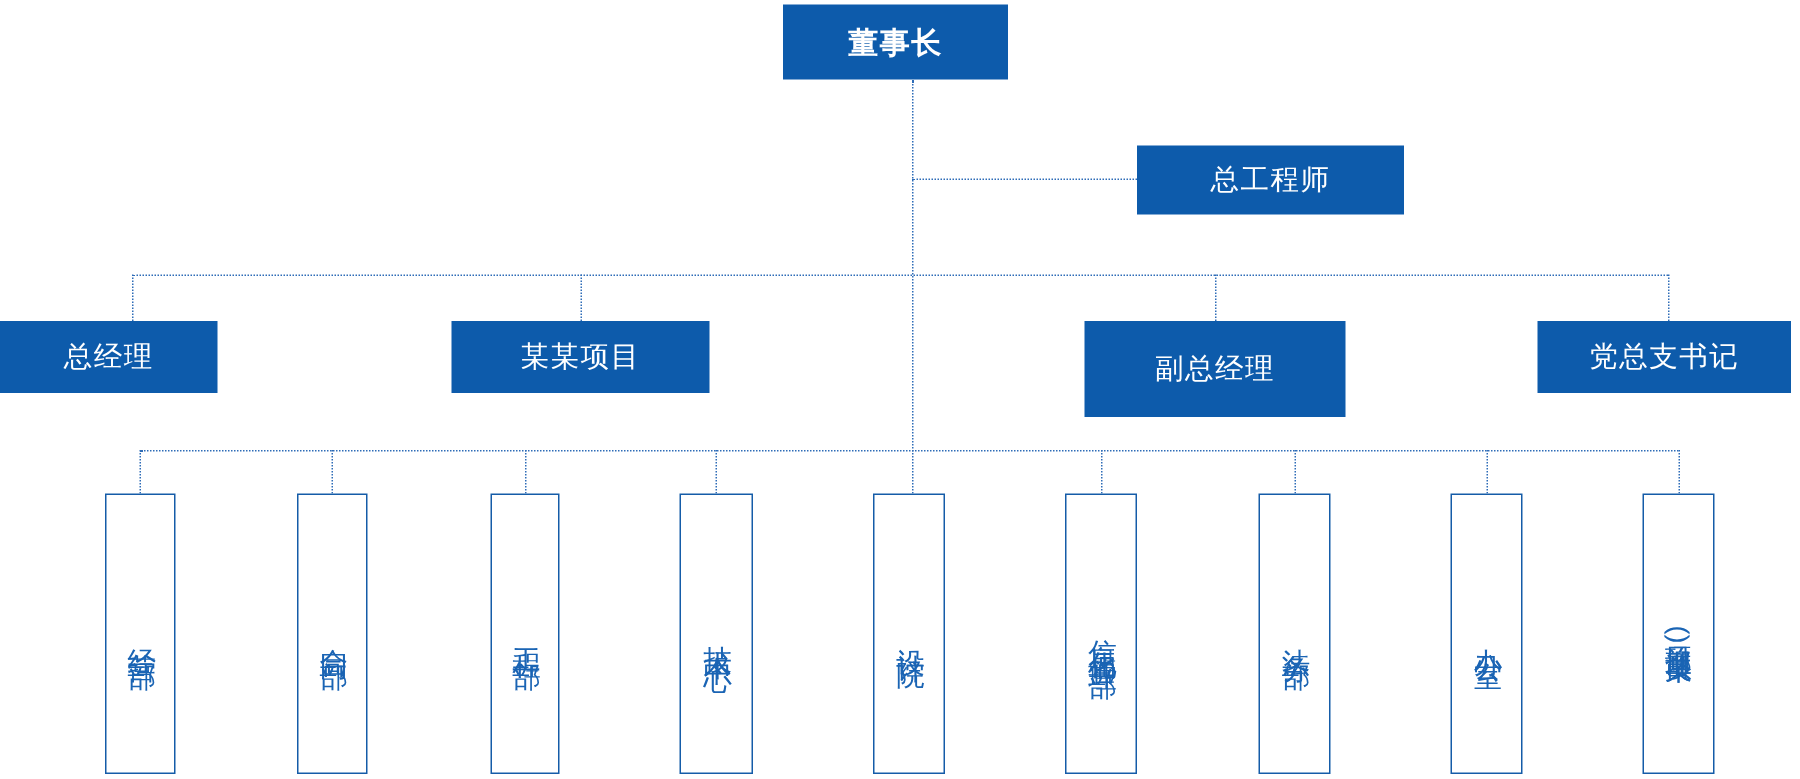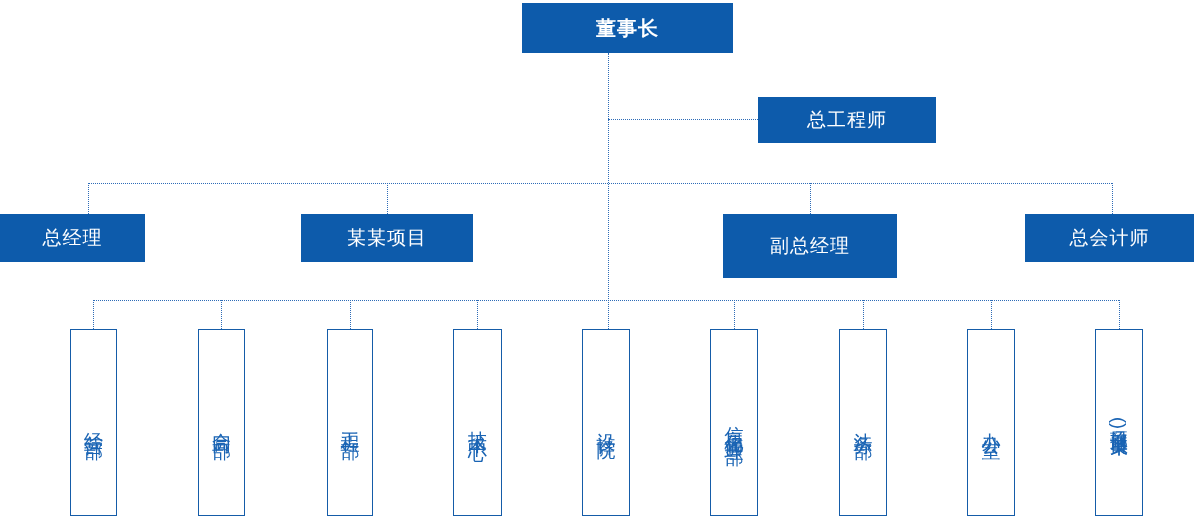--- a/index.html
+++ b/index.html
@@ -50,21 +50,21 @@
     letter-spacing: 4px;
     color: var(--text);
     white-space: nowrap;
   }
   .dept span.tight { letter-spacing: 0; font-size: 18px; }
   
   .hline { position: absolute; height: 0; border-top: 1px dotted var(--line); }
   .vline { position: absolute; width: 0; border-left: 1px dotted var(--line); }
 
   
-  #n-chairman { left: 522px; top: 3px;   width: 211px; height: 50px; }
+  #n-chairman { left: 522px; top: 3px;   width: 150px; height: 50px; }
   #n-party    { left: 758px; top: 97px;  width: 178px; height: 46px; }
   #n-gm       { left: 0;     top: 214px; width: 145px; height: 48px; }
   #n-ce       { left: 301px; top: 214px; width: 172px; height: 48px; }
   #n-dgm      { left: 723px; top: 214px; width: 174px; height: 64px; }
   #n-ca       { left: 1025px;top: 214px; width: 169px; height: 48px; }
 
   
   #d-0 { left: 70px;   width: 47px; }
   #d-1 { left: 198px;  width: 47px; }
   #d-2 { left: 327px;  width: 46px; }
@@ -115,21 +115,21 @@
   <div class="vline" id="c-s3-7"></div>
   <div class="vline" id="c-s3-8"></div>
 
   <div class="node bold" id="n-chairman">董事长</div>
 
   <div class="node" id="n-party">总工程师</div>
 
   <div class="node" id="n-gm">总经理</div>
   <div class="node" id="n-ce">某某项目</div>
   <div class="node" id="n-dgm">副总经理</div>
-  <div class="node" id="n-ca">总会计师</div>
+  <div class="node" id="n-ca">党总支书记</div>
 
   <div class="dept" id="d-0">
     <span>经营部</span>
   </div>
   <div class="dept" id="d-1">
     <span>合同部</span>
   </div>
   <div class="dept" id="d-2">
     <span>工程部</span>
   </div>

